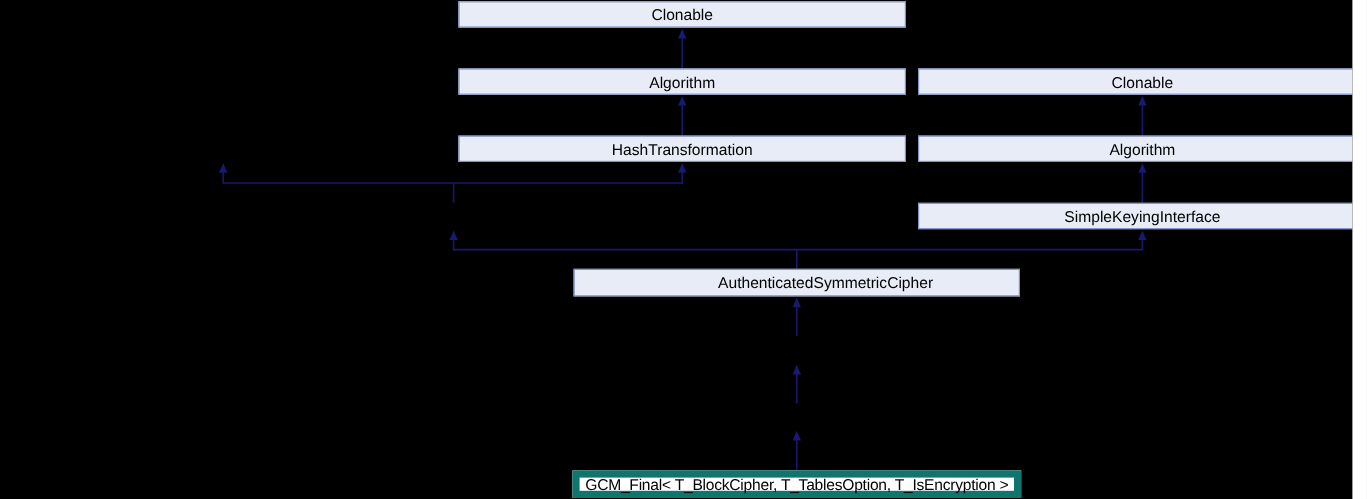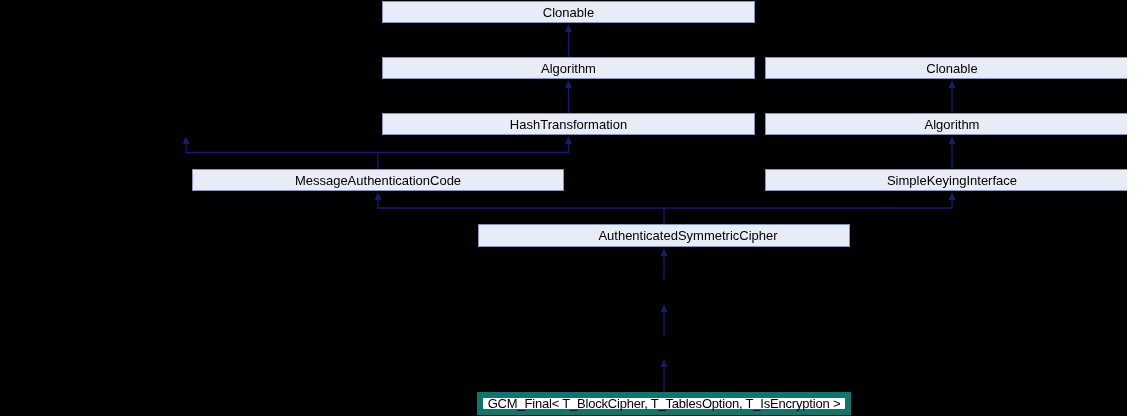--- a/index.html
+++ b/index.html
@@ -73,21 +73,20 @@
 
   <div class="node" style="left:382px;top:57px;width:373px;height:22px;">Algorithm</div>
 
   <div class="node" style="left:765px;top:57px;width:374px;height:22px;">Clonable</div>
 
 
   <div class="node" style="left:382px;top:113px;width:373px;height:22px;">HashTransformation</div>
 
   <div class="node" style="left:765px;top:113px;width:374px;height:22px;">Algorithm</div>
 
-  <div class="node" style="left:192px;top:169px;width:372px;height:22px;">MessageAuthenticationCode</div>
 
   <div class="node" style="left:765px;top:169px;width:374px;height:22px;">SimpleKeyingInterface</div>
 
   <div class="node" style="left:478px;top:224px;width:372px;height:23px;padding-left:48px;">AuthenticatedSymmetricCipher</div>
 
 
 
   <div class="node focus" style="left:477px;top:392px;width:374px;height:23px;">GCM_Final&lt; T_BlockCipher, T_TablesOption, T_IsEncryption &gt;</div>
 
 </div>

